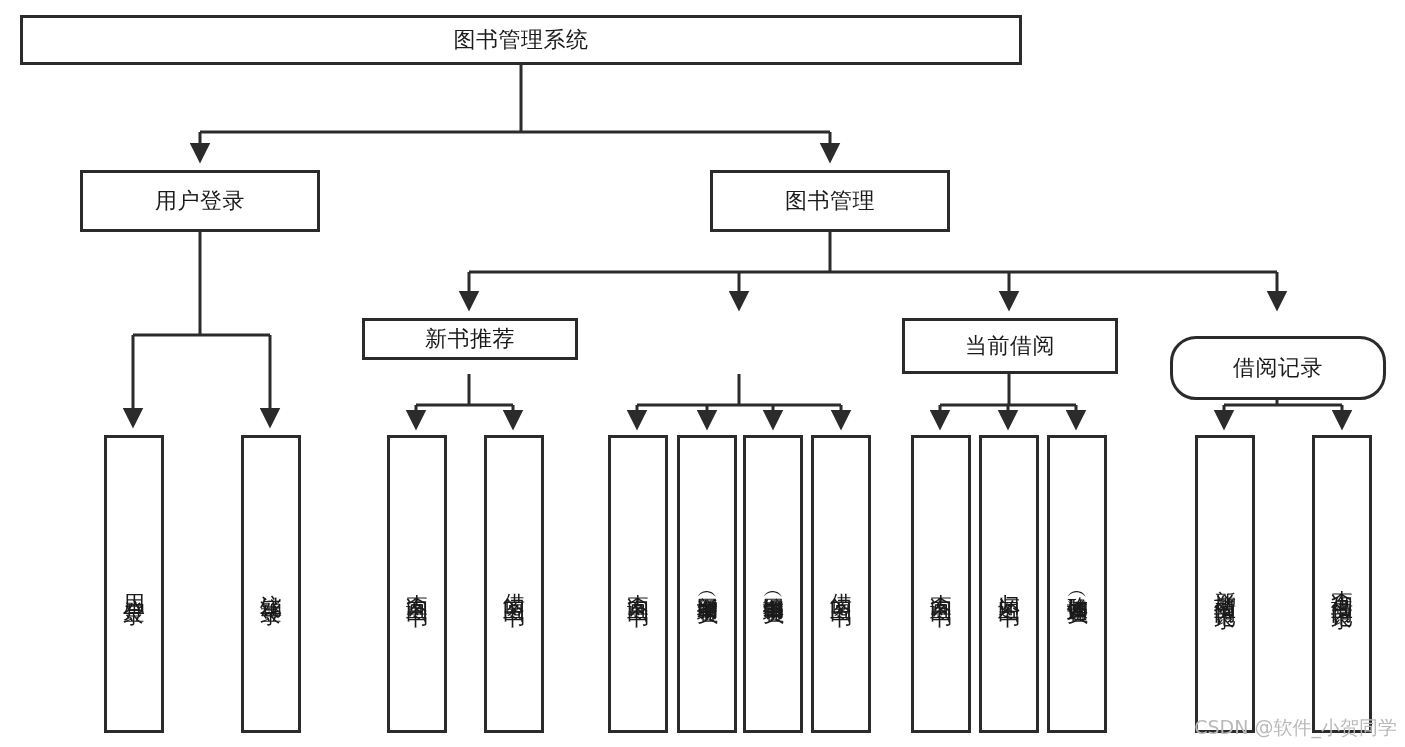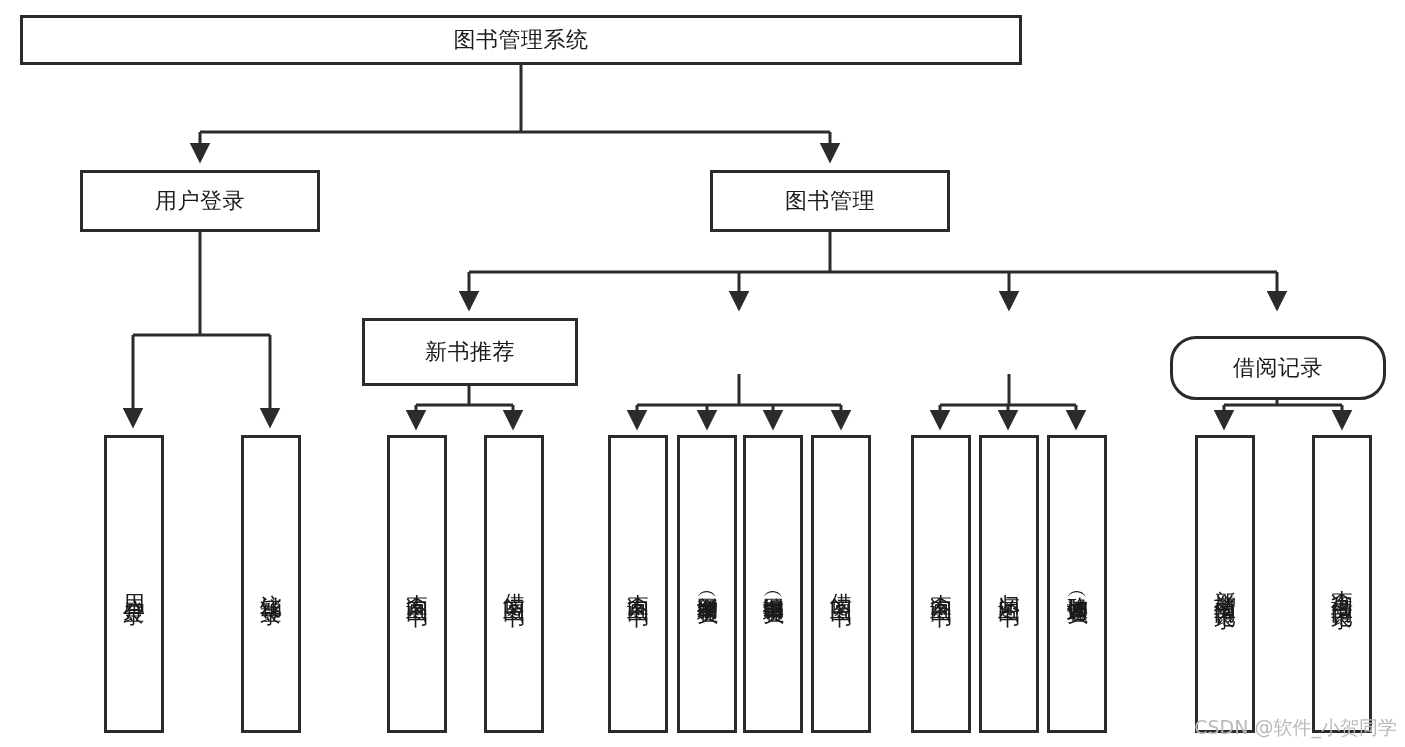--- a/index.html
+++ b/index.html
@@ -128,22 +128,25 @@
     <span class="node-label">图书管理系统</span>
   </div>
 
   <div class="node horiz" style="left:80px; top:170px; width:240px; height:62px;">
     <span class="node-label">用户登录</span>
   </div>
   <div class="node horiz" style="left:710px; top:170px; width:240px; height:62px;">
     <span class="node-label">图书管理</span>
   </div>
 
-  <div class="node horiz" style="left:362px; top:318px; width:216px; height:68px;">
+  <div class="node horiz" style="left:362px; top:318px; width:216px; height:42px;">
     <span class="node-label">新书推荐</span>
+  </div>
+  <div class="node horiz" style="left:902px; top:318px; width:216px; height:56px;">
+    <span class="node-label">当前借阅</span>
   </div>
   <div class="node horiz" style="left:1170px; top:336px; width:216px; height:64px;border-radius:26px;">
     <span class="node-label">借阅记录</span>
   </div>
 
   <div class="node vert" style="left:104px; top:435px; width:60px; height:298px;">
     <span class="node-label">用户登录</span>
   </div>
   <div class="node vert" style="left:241px; top:435px; width:60px; height:298px;">
     <span class="node-label">注销登录</span>

